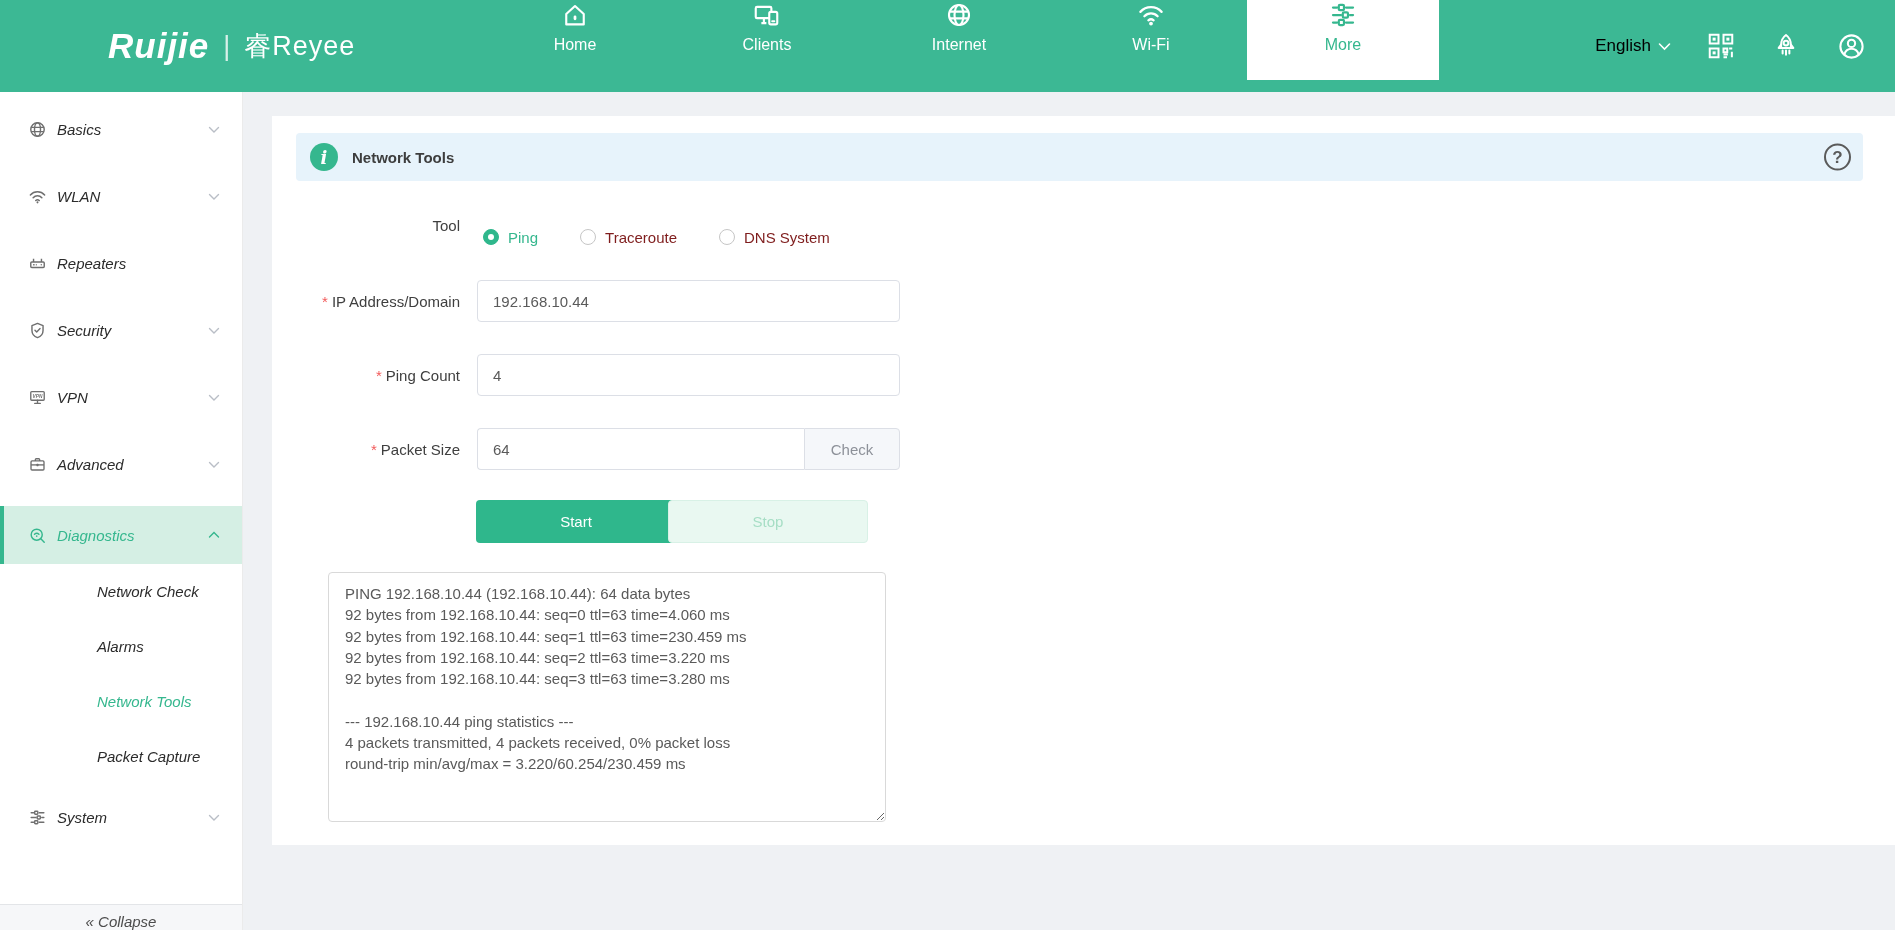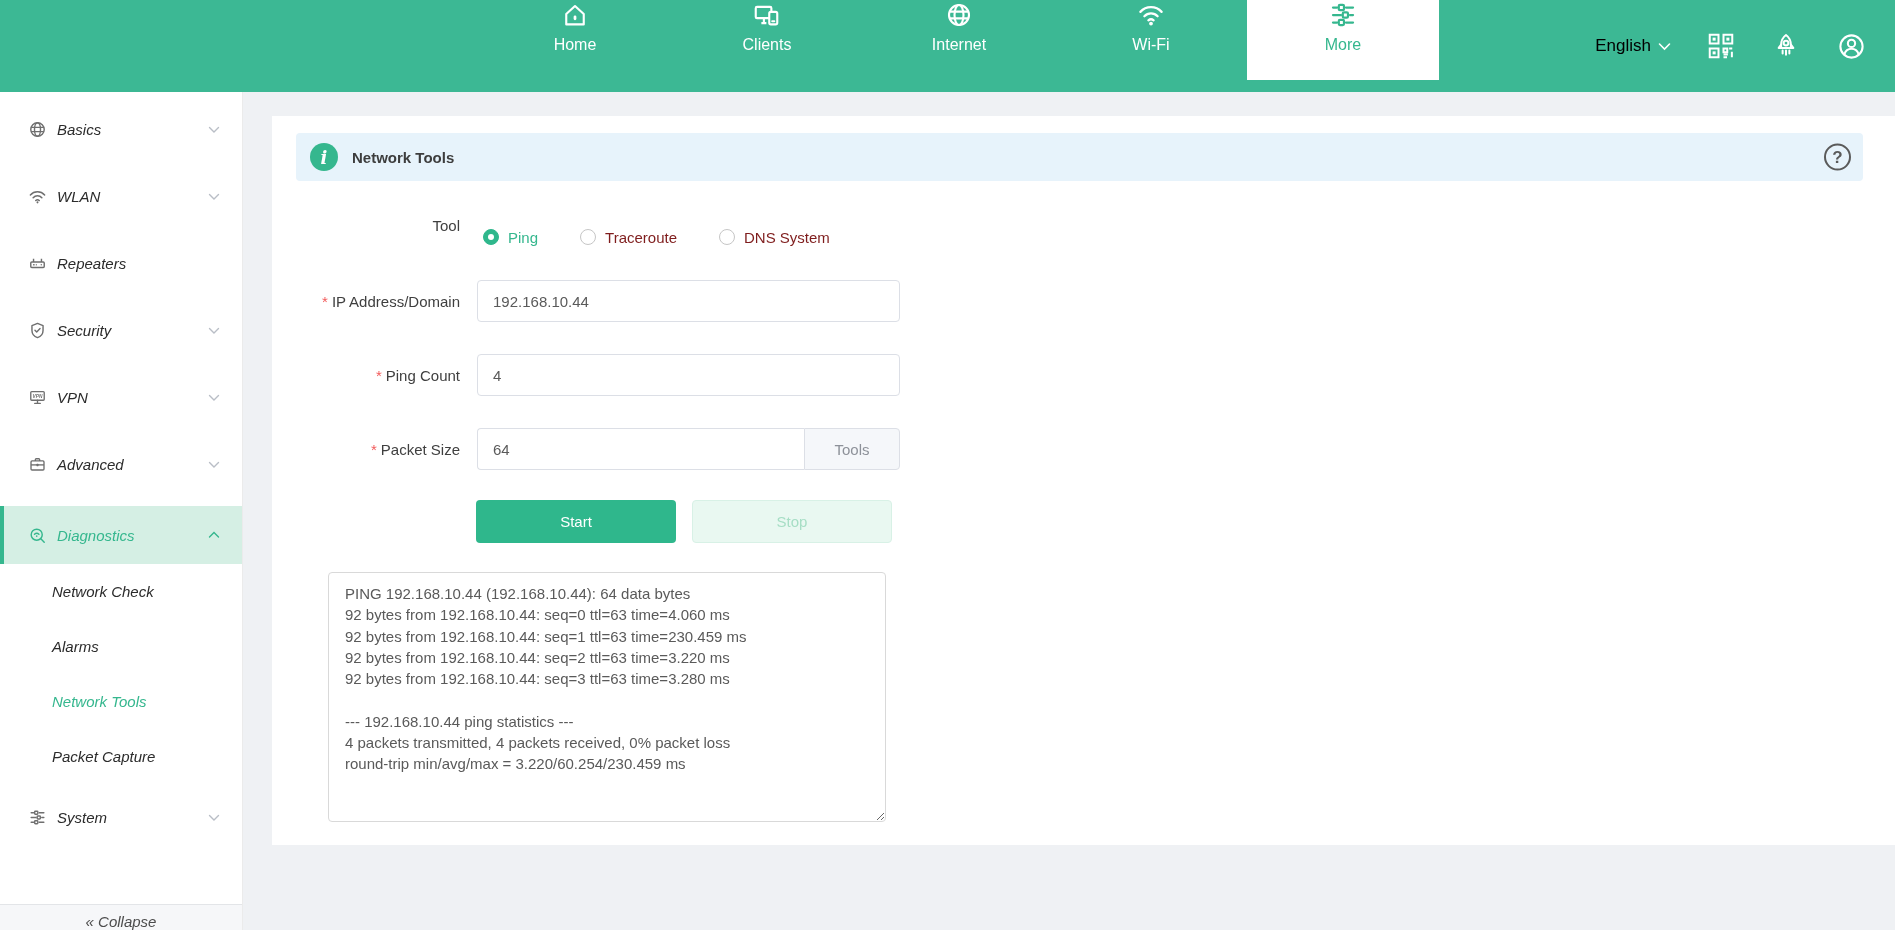--- a/index.html
+++ b/index.html
@@ -21,21 +21,21 @@
   .lang { display:flex; align-items:center; gap:7px; font-size:17px; cursor:pointer; }
   .tr-icon { cursor:pointer; }
 
   
   .sidebar { position:absolute; top:92px; left:0; width:243px; bottom:0; background:#fff; border-right:1px solid #ebebeb; overflow:hidden; padding-top:4px;font-style:italic; }
   .side-item { height:67px; display:flex; align-items:center; padding-left:28px; position:relative; font-size:15px; color:#2b2b2b; cursor:pointer; }
   .side-item .sicon { margin-right:10px; color:#6f6f6f; display:flex; }
   .side-item .chev { position:absolute; right:22px; top:50%; transform:translateY(-50%); }
   .side-item.active { background:#d5efe4; color:#35b78e; border-left:4px solid #35b78e; padding-left:24px; height:58px; margin-top:8px; }
   .side-item.active .sicon { color:#35b78e; }
-  .side-sub { height:55px; display:flex; align-items:center; padding-left:52px; font-size:15px; color:#2b2b2b; cursor:pointer; }
+  .side-sub { height:55px; display:flex; align-items:center; padding-left:52px; font-size:15px; color:#2b2b2b; cursor:pointer;margin-left:45px; }
   .side-sub.selected { color:#35b78e; }
   .collapse-bar { position:absolute; left:0; bottom:-16px; width:100%; height:42px; background:#f6f7f9; border-top:1px solid #e3e5e8; display:flex; justify-content:center; padding-top:8px; font-size:15px; color:#4c4c4c; cursor:pointer; }
 
   
   .main { position:absolute; left:244px; top:92px; right:0; bottom:0; background:#eff1f4; }
   .card { position:absolute; left:28px; right:0; top:24px; height:729px; background:#fff; }
   .banner { position:absolute; left:24px; right:32px; top:17px; height:48px; background:#e7f3fb; border-radius:4px; display:flex; align-items:center; padding-left:14px; }
   .info-badge { width:28px; height:28px; border-radius:50%; background:#35b78e; color:#fff; font-style:italic; font-weight:700; font-family:"DejaVu Serif",serif; display:flex; align-items:center; justify-content:center; font-size:18px; flex:0 0 28px; }
   .banner-title { margin-left:14px; font-size:15px; font-weight:700; color:#3d3d3d; }
   .help { position:absolute; right:12px; top:50%; transform:translateY(-50%); width:27px; height:27px; border:2px solid #5a5a5a; border-radius:50%; display:flex; align-items:center; justify-content:center; font-size:17px; font-weight:700; color:#5a5a5a; cursor:pointer; background:transparent; }
@@ -50,28 +50,33 @@
   .radio.on::after { content:""; position:absolute; width:6px; height:6px; border-radius:50%; background:#fff; top:4px; left:4px; }
   .radio-lbl { font-size:15px; color:#7f1d1d; margin-left:9px; }
   .radio-lbl.on { color:#35b78e; }
 
   .tinput { width:423px; height:42px; border:1px solid #dcdfe6; border-radius:4px; padding:0 15px; font-size:15px; color:#5a5a5a; font-family:inherit; outline:none; margin-left:17px; background:#fff; }
   .input-group { display:flex; width:423px; margin-left:17px; height:42px; }
   .input-group input { flex:1; min-width:0; height:42px; border:1px solid #dcdfe6; border-right:none; border-radius:4px 0 0 4px; padding:0 15px; font-size:15px; color:#5a5a5a; font-family:inherit; outline:none; background:#fff; }
   .addon { width:96px; background:#f5f7fa; border:1px solid #dcdfe6; border-radius:0 4px 4px 0; display:flex; align-items:center; justify-content:center; font-size:15px; color:#8d9199; }
 
   .btn-start { position:absolute; left:204px; top:384px; width:200px; height:43px; background:#2fb78c; color:#fff; font-size:15px; border:none; border-radius:4px; cursor:pointer; font-family:inherit; }
-  .btn-stop  { position:absolute; left:420px; top:384px; width:200px; height:43px; background:#e9f8f1; color:#a6dec5; font-size:15px; border:1px solid #d8f1e6; border-radius:4px; cursor:not-allowed; font-family:inherit; }
+  .btn-stop  { position:absolute; left:396px; top:384px; width:200px; height:43px; background:#e9f8f1; color:#a6dec5; font-size:15px; border:1px solid #d8f1e6; border-radius:4px; cursor:not-allowed; font-family:inherit; }
 
   .output { position:absolute; left:56px; top:456px; width:558px; height:250px; border:1px solid #d9d9d9; border-radius:4px; padding:10px 16px; font-family:"Liberation Sans",sans-serif; font-size:15px; line-height:1.42; color:#5a5a5a; resize:both; outline:none; background:#fff; white-space:pre-wrap; }
 </style>
 </head>
 <body>
 
 <div class="topbar">
+  <div class="logo">
+    <span class="logo-ruijie">Ruijie</span>
+    <span class="logo-div">|</span>
+    <span class="logo-sub">睿Reyee</span>
+  </div>
 
   <div class="nav">
     <div class="nav-tab">
       <span>
         <svg width="30" height="30" viewBox="0 0 24 24" fill="none" stroke="currentColor" stroke-width="1.7" stroke-linejoin="round">
             <path d="M5 11.2 L12 4.8 L19 11.2 V19.5 H5 Z"></path>
             <rect x="10.9" y="12.3" width="2.2" height="3.8" rx="1.1" fill="currentColor" stroke="none"></rect>
           </svg>
       </span>
       <span class="nlbl">Home</span>
@@ -343,21 +348,21 @@
 
     <div class="row" style="top:238px; height:42px;">
       <span class="flabel"><span class="star">*</span><span>Ping Count</span></span>
       <input class="tinput" type="text" value="4" style="">
     </div>
 
     <div class="row" style="top:312px; height:42px;">
       <span class="flabel"><span class="star">*</span><span>Packet Size</span></span>
       <div class="input-group">
         <input type="text" value="64" style="">
-        <span class="addon">Tools</span>
+        <span class="addon">Check</span>
       </div>
     </div>
 
     <button class="btn-start">Start</button>
     <button class="btn-stop">Stop</button>
 
     <textarea class="output" spellcheck="false" style="">PING 192.168.10.44 (192.168.10.44): 64 data bytes
 92 bytes from 192.168.10.44: seq=0 ttl=63 time=4.060 ms
 92 bytes from 192.168.10.44: seq=1 ttl=63 time=230.459 ms
 92 bytes from 192.168.10.44: seq=2 ttl=63 time=3.220 ms

